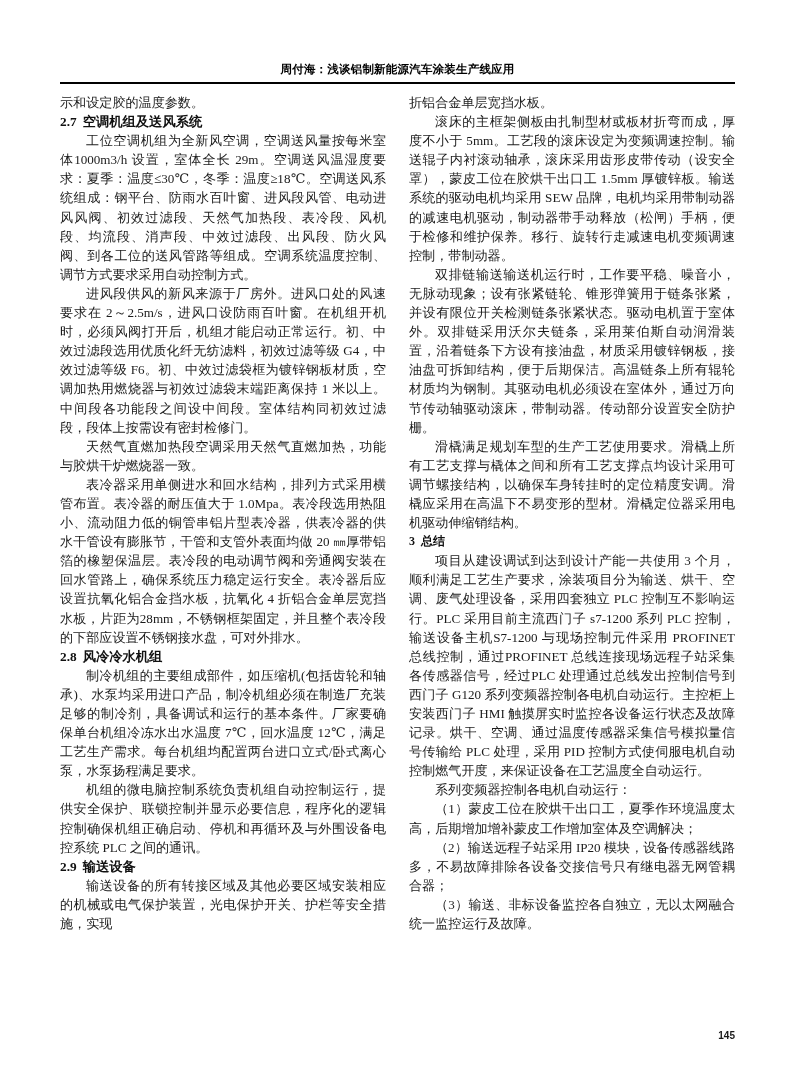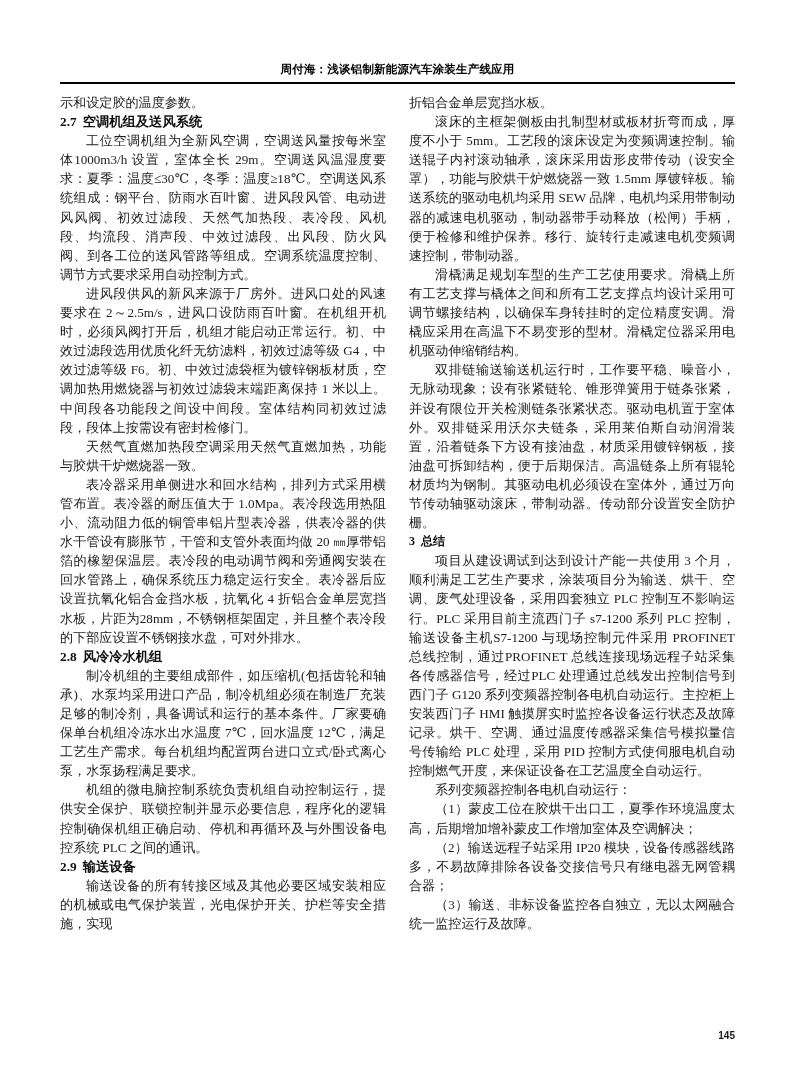--- a/index.html
+++ b/index.html
@@ -120,23 +120,23 @@
         <p class="body indent">天然气直燃加热段空调采用天然气直燃加热，功能与胶烘干炉燃烧器一致。</p>
         <p class="body indent">表冷器采用单侧进水和回水结构，排列方式采用横管布置。表冷器的耐压值大于 1.0Mpa。表冷段选用热阻小、流动阻力低的铜管串铝片型表冷器，供表冷器的供水干管设有膨胀节，干管和支管外表面均做 20 ㎜厚带铝箔的橡塑保温层。表冷段的电动调节阀和旁通阀安装在回水管路上，确保系统压力稳定运行安全。表冷器后应设置抗氧化铝合金挡水板，抗氧化 4 折铝合金单层宽挡水板，片距为28mm，不锈钢框架固定，并且整个表冷段的下部应设置不锈钢接水盘，可对外排水。</p>
         <h2 class="sec gap-before-sec"><span class="num">2.8</span><span>风冷冷水机组</span></h2>
         <p class="body indent">制冷机组的主要组成部件，如压缩机(包括齿轮和轴承)、水泵均采用进口产品，制冷机组必须在制造厂充装足够的制冷剂，具备调试和运行的基本条件。厂家要确保单台机组冷冻水出水温度 7℃，回水温度 12℃，满足工艺生产需求。每台机组均配置两台进口立式/卧式离心泵，水泵扬程满足要求。</p>
         <p class="body indent">机组的微电脑控制系统负责机组自动控制运行，提供安全保护、联锁控制并显示必要信息，程序化的逻辑控制确保机组正确启动、停机和再循环及与外围设备电控系统 PLC 之间的通讯。</p>
         <h2 class="sec gap-before-sec"><span class="num">2.9</span><span>输送设备</span></h2>
         <p class="body indent">输送设备的所有转接区域及其他必要区域安装相应的机械或电气保护装置，光电保护开关、护栏等安全措施，实现</p>
       </div>
     <div class="col" id="col-right">
         <p class="body">折铝合金单层宽挡水板。</p>
-        <p class="body indent">滚床的主框架侧板由扎制型材或板材折弯而成，厚度不小于 5mm。工艺段的滚床设定为变频调速控制。输送辊子内衬滚动轴承，滚床采用齿形皮带传动（设安全罩），功能与胶烘干炉燃烧器一致 1.5mm 厚镀锌板。输送系统的驱动电机均采用 SEW 品牌，电机均采用带制动器的减速电机驱动，制动器带手动释放（松闸）手柄，便于检修和维护保养。移行、旋转行走减速电机变频调速控制，带制动器。</p>
+        <p class="body indent">滚床的主框架侧板由扎制型材或板材折弯而成，厚度不小于 5mm。工艺段的滚床设定为变频调速控制。输送辊子内衬滚动轴承，滚床采用齿形皮带传动（设安全罩），蒙皮工位在胶烘干出口工 1.5mm 厚镀锌板。输送系统的驱动电机均采用 SEW 品牌，电机均采用带制动器的减速电机驱动，制动器带手动释放（松闸）手柄，便于检修和维护保养。移行、旋转行走减速电机变频调速控制，带制动器。</p>
+        <p class="body indent">双排链输送输送机运行时，工作要平稳、噪音小，无脉动现象；设有张紧链轮、锥形弹簧用于链条张紧，并设有限位开关检测链条张紧状态。驱动电机置于室体外。双排链采用沃尔夫链条，采用莱伯斯自动润滑装置，沿着链条下方设有接油盘，材质采用镀锌钢板，接油盘可拆卸结构，便于后期保洁。高温链条上所有辊轮材质均为钢制。其驱动电机必须设在室体外，通过万向节传动轴驱动滚床，带制动器。传动部分设置安全防护栅。</p>
         <p class="body indent">滑橇满足规划车型的生产工艺使用要求。滑橇上所有工艺支撑与橇体之间和所有工艺支撑点均设计采用可调节螺接结构，以确保车身转挂时的定位精度安调。滑橇应采用在高温下不易变形的型材。滑橇定位器采用电机驱动伸缩销结构。</p>
-        <p class="body indent">双排链输送输送机运行时，工作要平稳、噪音小，无脉动现象；设有张紧链轮、锥形弹簧用于链条张紧，并设有限位开关检测链条张紧状态。驱动电机置于室体外。双排链采用沃尔夫链条，采用莱伯斯自动润滑装置，沿着链条下方设有接油盘，材质采用镀锌钢板，接油盘可拆卸结构，便于后期保洁。高温链条上所有辊轮材质均为钢制。其驱动电机必须设在室体外，通过万向节传动轴驱动滚床，带制动器。传动部分设置安全防护栅。</p>
         <h2 class="sec summary gap-before-sum"><span class="num">3</span><span>总结</span></h2>
         <p class="body indent gap-after-sum">项目从建设调试到达到设计产能一共使用 3 个月，顺利满足工艺生产要求，涂装项目分为输送、烘干、空调、废气处理设备，采用四套独立 PLC 控制互不影响运行。PLC 采用目前主流西门子 s7-1200 系列 PLC 控制，输送设备主机S7-1200 与现场控制元件采用 PROFINET 总线控制，通过PROFINET 总线连接现场远程子站采集各传感器信号，经过PLC 处理通过总线发出控制信号到西门子 G120 系列变频器控制各电机自动运行。主控柜上安装西门子 HMI 触摸屏实时监控各设备运行状态及故障记录。烘干、空调、通过温度传感器采集信号模拟量信号传输给 PLC 处理，采用 PID 控制方式使伺服电机自动控制燃气开度，来保证设备在工艺温度全自动运行。</p>
         <p class="body indent">系列变频器控制各电机自动运行：</p>
         <p class="body indent">（1）蒙皮工位在胶烘干出口工，夏季作环境温度太高，后期增加增补蒙皮工作增加室体及空调解决；</p>
         <p class="body indent">（2）输送远程子站采用 IP20 模块，设备传感器线路多，不易故障排除各设备交接信号只有继电器无网管耦合器；</p>
         <p class="body indent">（3）输送、非标设备监控各自独立，无以太网融合统一监控运行及故障。</p>
       </div>
   </div>
 
   <div class="folio">145</div>

